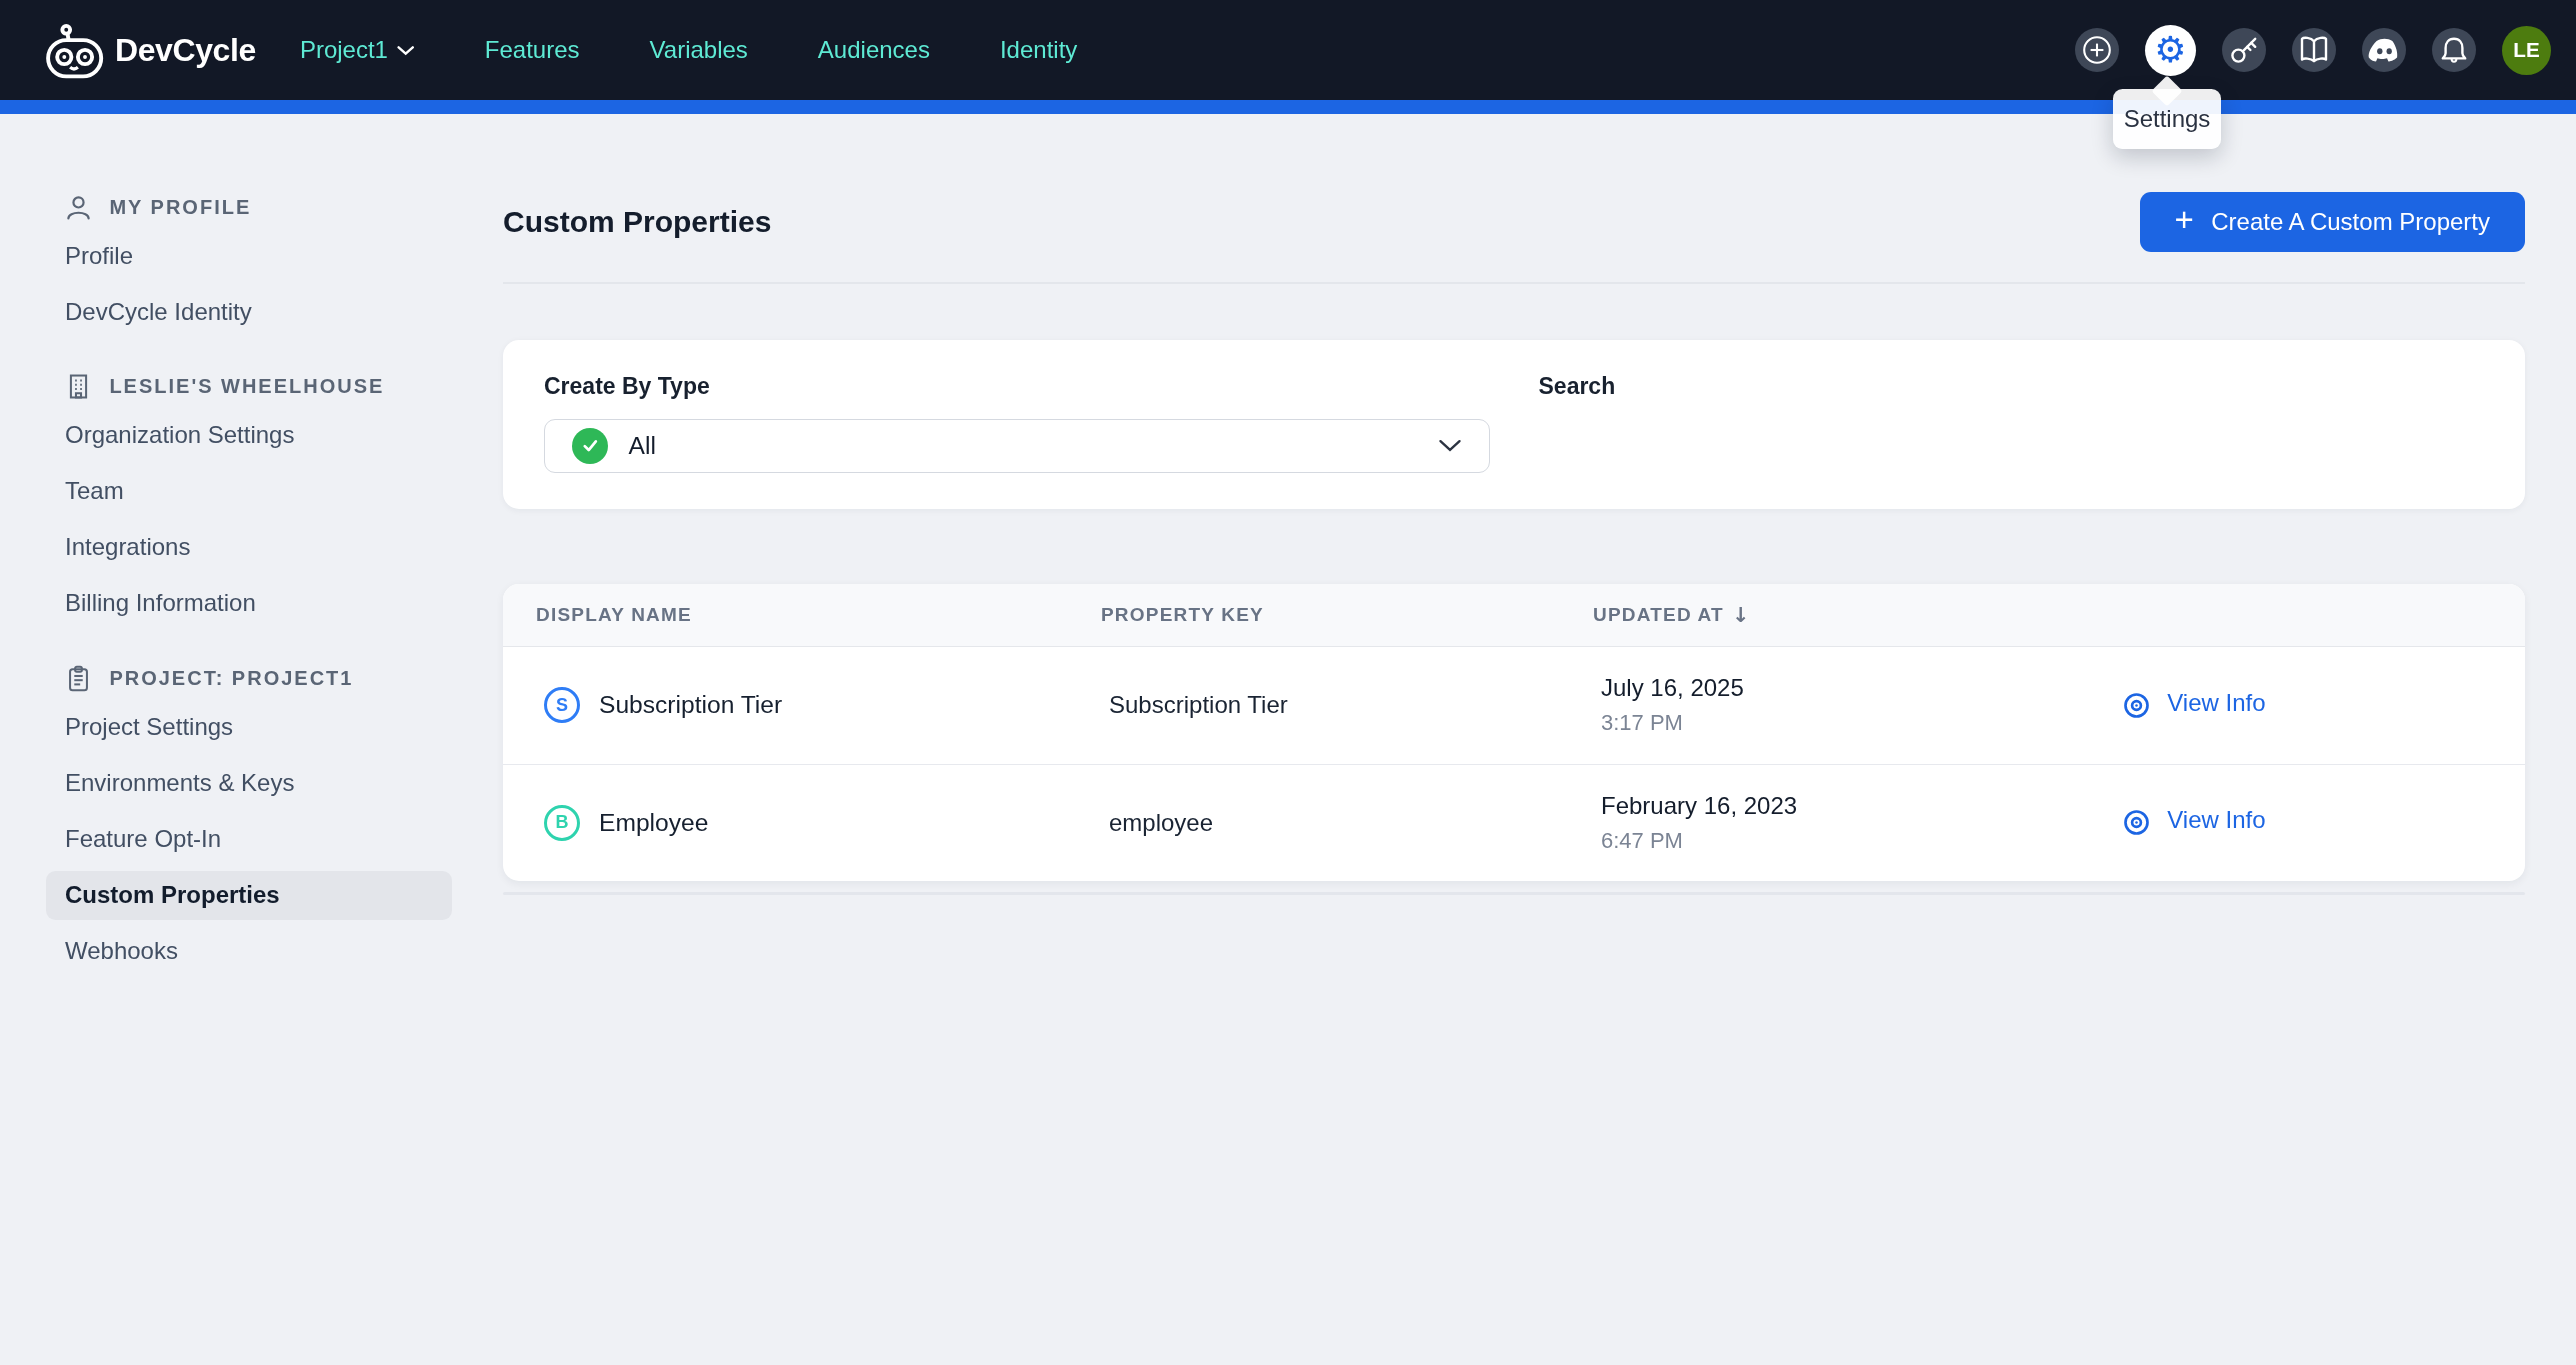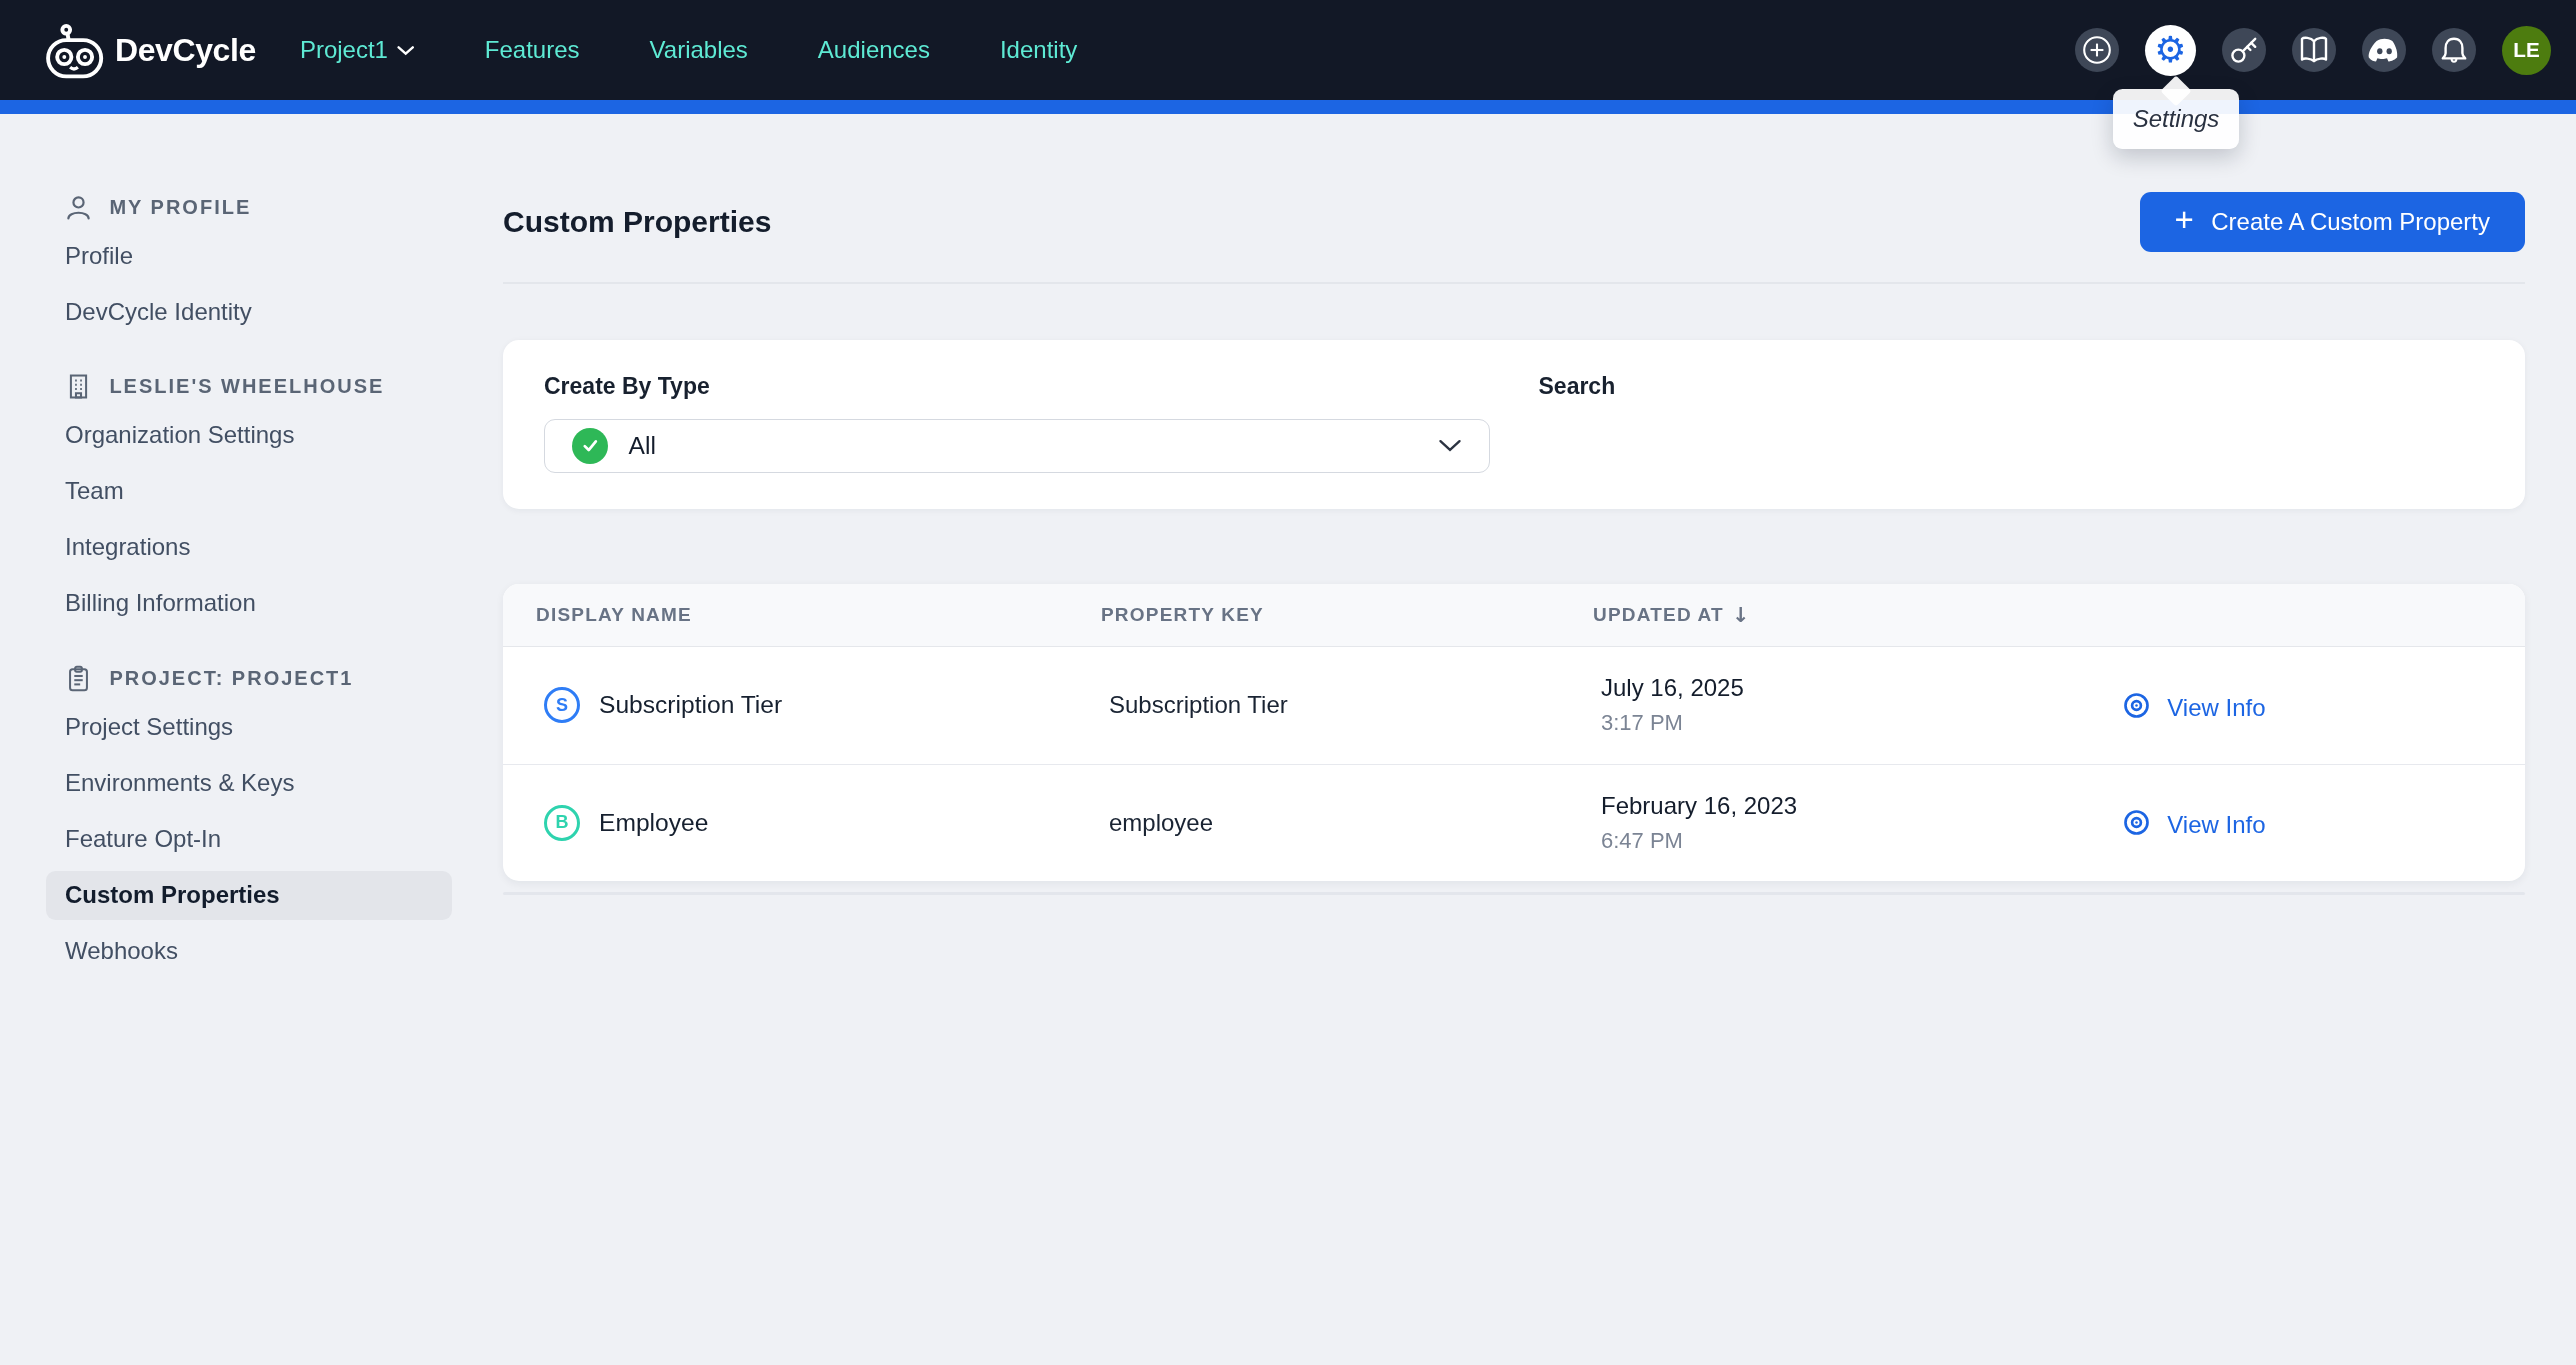--- a/index.html
+++ b/index.html
@@ -17,24 +17,24 @@
   .nav-right { margin-left:auto; display:flex; align-items:center; gap:26px; padding-right:25px; }
   .icon-circle { width:44px; height:44px; border-radius:50%; background:#3e4757;
                  display:flex; align-items:center; justify-content:center; cursor:pointer; }
   .icon-circle.active { width:51px; height:51px; background:#ffffff; }
   .gear-glyph { font-size:36px; line-height:1; font-family:"DejaVu Sans", sans-serif; }
   .avatar { width:49px; height:49px; border-radius:50%; color:#fff; font-size:20.6px; font-weight:600;
             display:flex; align-items:center; justify-content:center; cursor:pointer; }
   .accentbar { position:absolute; left:0; top:100px; width:2576px; height:14.3px; }
 
   
-  .tooltip { position:absolute; left:2113px; top:89px; width:126px; height:60px;
+  .tooltip { position:absolute; left:2113px; top:89px; width:108px; height:60px;
              background:rgba(255,255,255,0.93); border-radius:9.5px; z-index:10;
              box-shadow:0 8px 22px rgba(10,20,40,0.20);
-             display:flex; align-items:center; justify-content:center;font-style:italic; }
+             display:flex; align-items:center; justify-content:center; }
   .tooltip-arrow { position:absolute; left:calc(50% - 11px); top:-8.7px; width:22px; height:22px;
                    background:rgba(255,255,255,0.93); transform:rotate(45deg); border-radius:3.2px; }
   .tooltip-text { position:relative; color:#2a3242; font-size:24px; font-weight:500; }
 
   
   .sidebar { position:absolute; left:46px; top:190px; width:406px; }
   .side-section-header { height:35px; display:flex; align-items:center; gap:17.4px;
                          padding-left:19px; color:#5a6575; font-size:20px; font-weight:700;
                          letter-spacing:2px; }
   .side-section-header.gap-before { margin-top:33px; }
@@ -82,21 +82,21 @@
   .trow { height:117px; display:grid; grid-template-columns:565px 492px 519px 1fr;
           align-items:center; padding:0 41px; }
   .trow + .trow { border-top:1.6px solid #e7e9ee; }
   .cell-name { display:flex; align-items:center; gap:19px; color:#16202f; font-size:24.6px; font-weight:500; }
   .badge { width:36px; height:36px; border-radius:50%; border:3.2px solid currentColor;
            display:flex; align-items:center; justify-content:center;
            font-size:18px; font-weight:700; flex:none; }
   .cell-key { color:#1a2433; font-size:24px; }
   .cell-date { color:#141d2c; font-size:24px; font-weight:500; }
   .cell-time { color:#7b8494; font-size:22px; margin-top:8px; }
-  .view-info { display:flex; align-items:flex-end; gap:14.3px; cursor:pointer;
+  .view-info { display:flex; align-items:flex-start; gap:14.3px; cursor:pointer;
                font-size:24px; font-weight:500; }
   .bottom-line { margin-top:11px; height:3.2px; background:#e3e6ec; border-radius:1.6px; }
 
   svg { display:block; }
 </style>
 </head>
 <body>
 
 <div class="topnav">
   <div class="logo">

